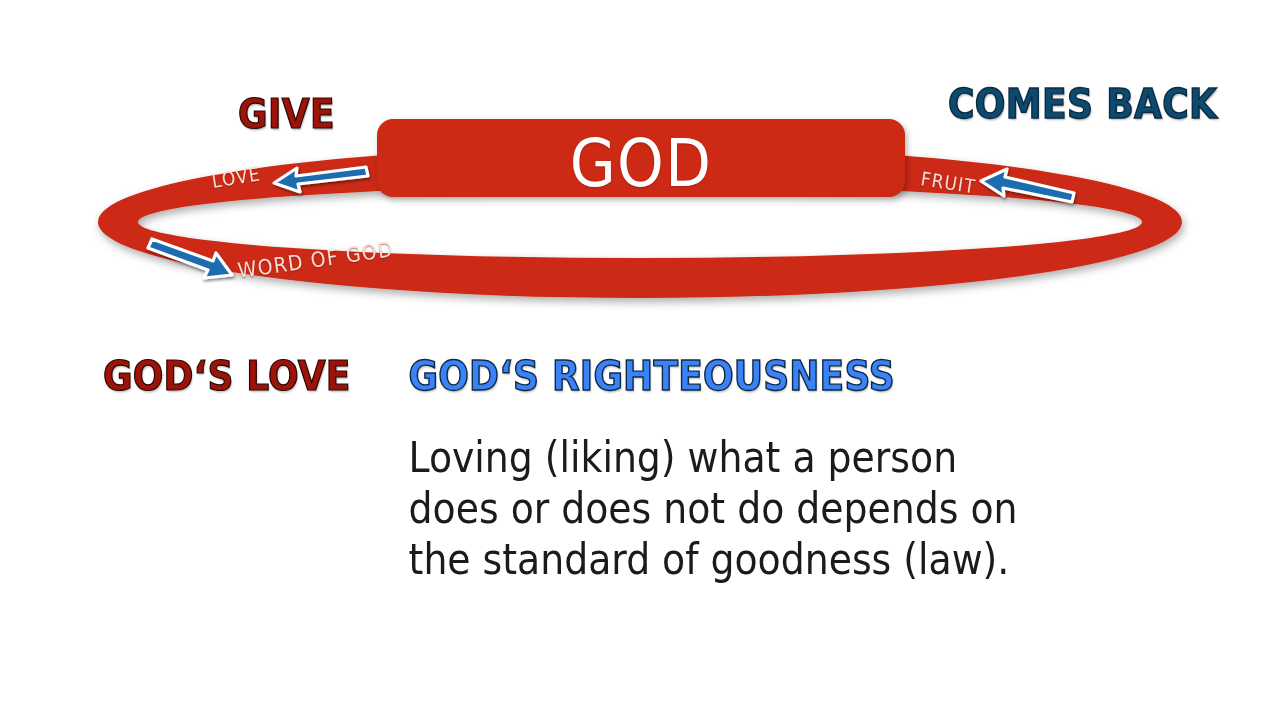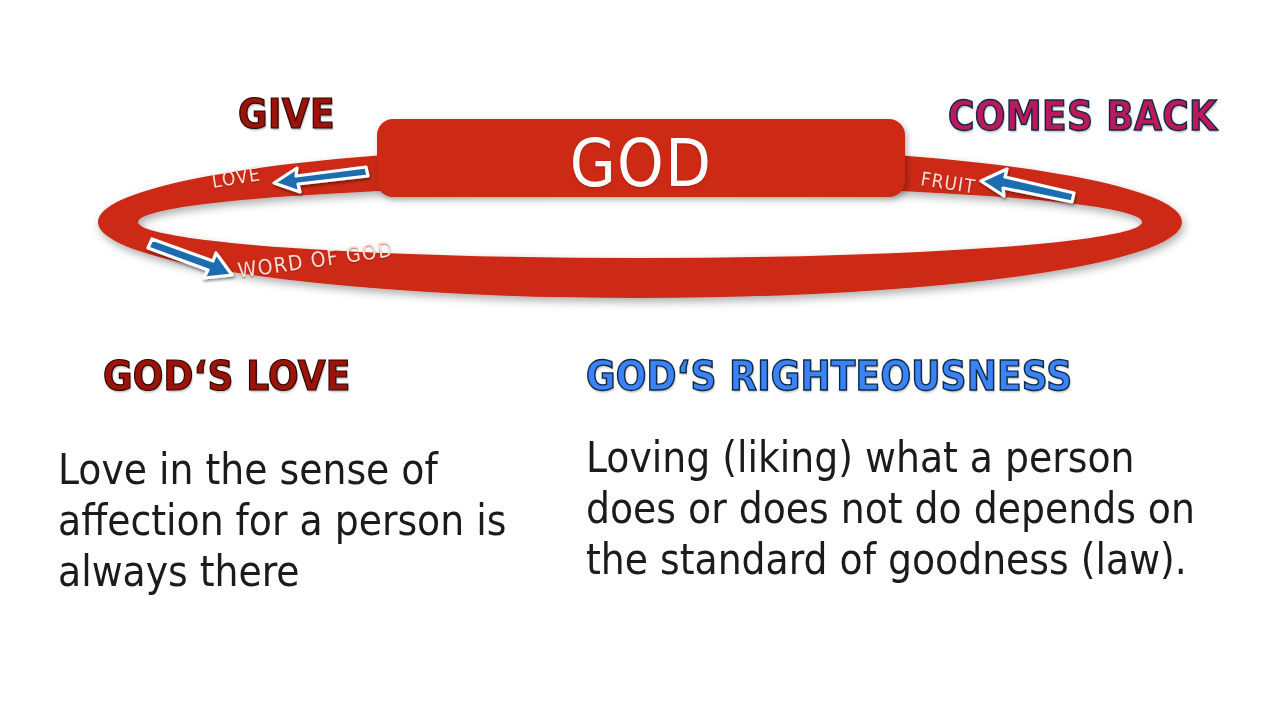--- a/index.html
+++ b/index.html
@@ -106,22 +106,22 @@
   }
   #callout-give {
     left: 238px;
     top: 94px;
     color: #9c1309;
     -webkit-text-stroke: 1.2px #2a0603;
     text-shadow: 1px 2px 2px rgba(0,0,0,0.28);
   }
   #callout-comes-back {
     left: 948px;
-    top: 96px;
-    color: #be185d;
+    top: 84px;
+    color: #0c4a6e;
     -webkit-text-stroke: 1.4px #0d2a44;
     text-shadow: 1px 2px 2px rgba(0,0,0,0.28);
   }
 
   
   #columns {
     position: absolute;
     left: 0;
     top: 340px;
     width: 1020px;
@@ -229,21 +229,20 @@
 
     <div class="callout" id="callout-give">GIVE</div>
 
     <div class="callout" id="callout-comes-back">COMES BACK</div>
   </div>
 
   <div id="columns">
 
     <div class="column" id="column-left">
       <div class="col-heading" id="heading-gods-love">GOD‘S LOVE</div>
-      <p class="col-body" id="body-gods-love">Love in the sense of affection for a person is always there</p>
     </div>
 
     <div class="column" id="column-right">
       <div class="col-heading" id="heading-gods-righteousness">GOD‘S RIGHTEOUSNESS</div>
       <p class="col-body" id="body-gods-righteousness">Loving (liking) what a person does or does not do depends on the standard of goodness (law).</p>
     </div>
 
   </div>
 
 </div>

